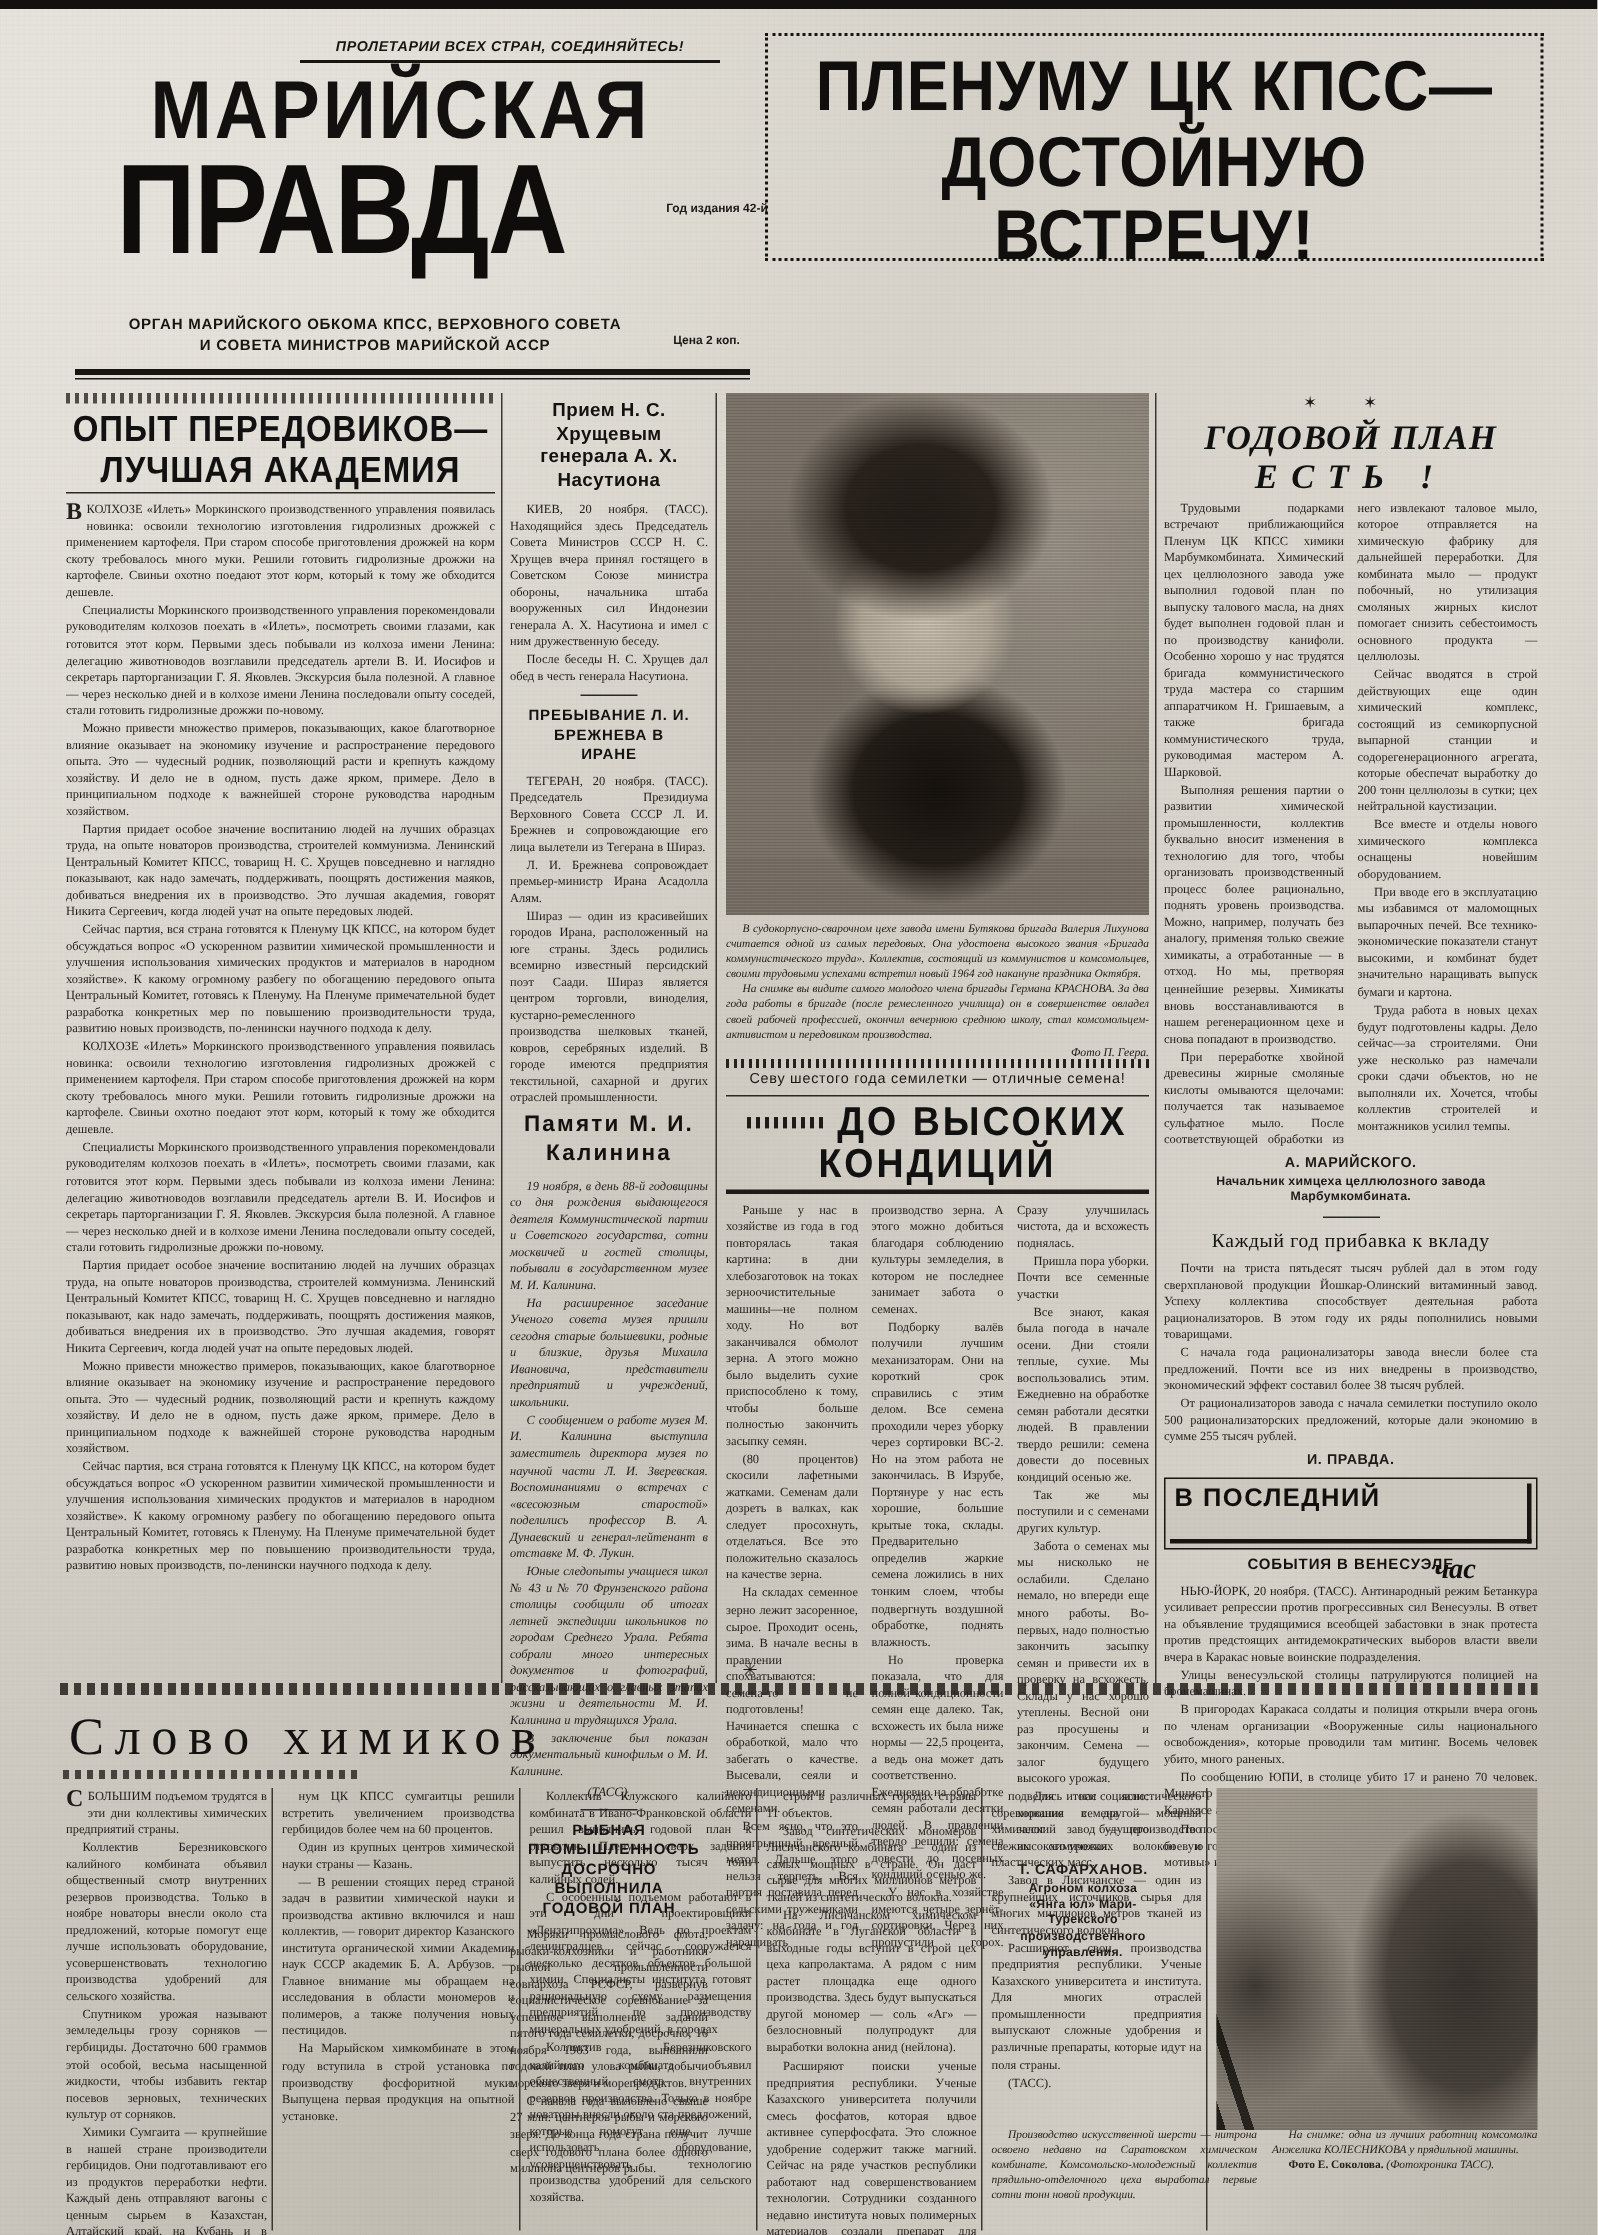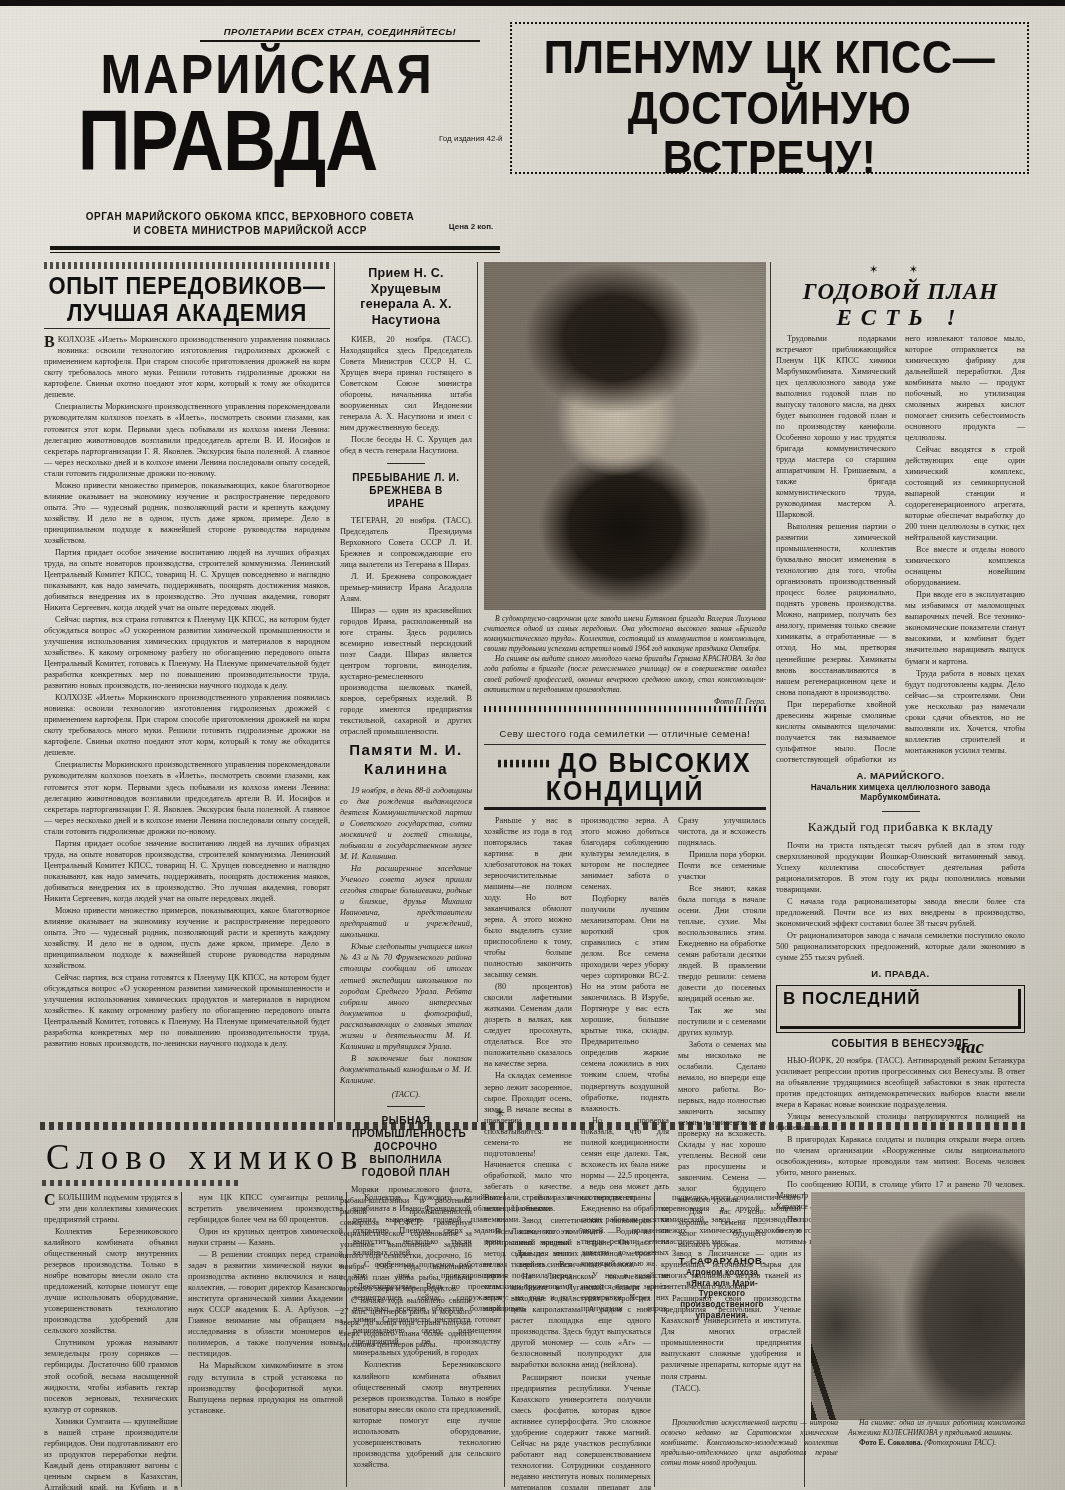--- a/index.html
+++ b/index.html
@@ -47,22 +47,22 @@
     transform:scaleY(1.12);transform-origin:top center;
   }
   .title2{
     position:absolute;left:5px;top:92px;width:365px;
     font-family:"Liberation Sans", sans-serif;
     font-weight:700;font-size:72px;letter-spacing:-1px;line-height:.82;
     color:#0e0d0c;text-align:center;
     transform:scaleY(1.18) scaleX(1.02);transform-origin:top center;
   }
   .yeartext{
-    position:absolute;left:399px;top:120px;width:100px;text-align:left;
-    font-family:"Liberation Sans", sans-serif;font-size:8px;font-weight:400;color:#1b1917;
+    position:absolute;left:388px;top:120px;width:100px;text-align:center;
+    font-family:"Liberation Sans", sans-serif;font-size:8px;font-weight:700;color:#1b1917;
   }
   .datebox{
     position:absolute;left:385px;top:134px;width:92px;
     border:1.6px solid #17150f;padding:3px 0 4px;text-align:center;
     font-family:"Liberation Sans", sans-serif;color:#17150f;
   }
   .datebox .issue{font-size:8.6px;font-weight:700;letter-spacing:.2px;}
   .datebox .dow{font-size:8.6px;font-weight:700;margin-top:1px;}
   .datebox .day{font-size:26px;font-weight:700;line-height:1.05;margin:1px 0 0;}
   .datebox .mon{font-size:8.6px;font-weight:700;}
@@ -217,21 +217,21 @@
     margin:4px 0 2px;font-style:italic;font-size:7.6px;line-height:1.33;
     text-align:justify;color:#232019;
   }
   .cap .ind{text-indent:11px;display:block;}
   .cap b{font-style:normal;font-weight:700;}
   .cap-right{text-align:right;font-style:italic;font-size:7.8px;margin-top:2px;}
 
   
   .kicker{
     text-align:center;font-family:"Liberation Sans", sans-serif;
-    font-size:9.6px;letter-spacing:.5px;color:#1a1815;margin:16px 0 3px;
+    font-size:9.6px;letter-spacing:.5px;color:#1a1815;margin:2px 0 3px;
   }
   h2.dovysokih{
     margin:3px 0 4px;text-align:center;
     font-family:"Liberation Sans", sans-serif;font-weight:700;
     font-size:25px;letter-spacing:2px;line-height:1.05;color:#111;
     transform:scaleY(1.08);transform-origin:center;
   }
   .dash-left{
     display:inline-block;width:54px;height:7px;vertical-align:4px;margin-right:6px;
     background:repeating-linear-gradient(90deg,#1d1a17 0 3px, transparent 3px 6px);
@@ -344,20 +344,21 @@
         <p class="bt">КИЕВ, 20 ноября. (ТАСС). Находящийся здесь Председатель Совета Министров СССР Н. С. Хрущев вчера принял гостящего в Советском Союзе министра обороны, начальника штаба вооруженных сил Индонезии генерала А. Х. Насутиона и имел с ним дружественную беседу.</p>
         <p class="bt">После беседы Н. С. Хрущев дал обед в честь генерала Насутиона.</p>
         <div class="hr-short"></div>
         <h3 class="hl-small">ПРЕБЫВАНИЕ Л. И. БРЕЖНЕВА В ИРАНЕ</h3>
         <p class="bt">ТЕГЕРАН, 20 ноября. (ТАСС). Председатель Президиума Верховного Совета СССР Л. И. Брежнев и сопровождающие его лица вылетели из Тегерана в Шираз.</p>
         <p class="bt">Л. И. Брежнева сопровождает премьер-министр Ирана Асадолла Алям.</p>
         <p class="bt">Шираз — один из красивейших городов Ирана, расположенный на юге страны. Здесь родились всемирно известный персидский поэт Саади. Шираз является центром торговли, виноделия, кустарно-ремесленного производства шелковых тканей, ковров, серебряных изделий. В городе имеются предприятия текстильной, сахарной и других отраслей промышленности.</p>
         <h3 class="hl-kalinin">Памяти М. И. Калинина</h3>
         <p class="bt ital">19 ноября, в день 88-й годовщины со дня рождения выдающегося деятеля Коммунистической партии и Советского государства, сотни москвичей и гостей столицы, побывали в государственном музее М. И. Калинина.</p>
         <p class="bt ital">На расширенное заседание Ученого совета музея пришли сегодня старые большевики, родные и близкие, друзья Михаила Ивановича, представители предприятий и учреждений, школьники.</p>
+        <p class="bt ital">С сообщением о работе музея М. И. Калинина выступила заместитель директора музея по научной части Л. И. Зверевская. Воспоминаниями о встречах с «всесоюзным старостой» поделились профессор В. А. Дунаевский и генерал-лейтенант в отставке М. Ф. Лукин.</p>
         <p class="bt ital">Юные следопыты учащиеся школ № 43 и № 70 Фрунзенского района столицы сообщили об итогах летней экспедиции школьников по городам Среднего Урала. Ребята собрали много интересных документов и фотографий, рассказывающих о главных этапах жизни и деятельности М. И. Калинина и трудящихся Урала.</p>
         <p class="bt ital">В заключение был показан документальный кинофильм о М. И. Калинине.</p>
         <p class="tass">(ТАСС).</p>
         <div class="hr-short"></div>
         <h3 class="hl-small">РЫБНАЯ ПРОМЫШЛЕННОСТЬ ДОСРОЧНО ВЫПОЛНИЛА ГОДОВОЙ ПЛАН</h3>
         <p class="bt">Моряки промыслового флота, рыбаки-колхозники и работники рыбной промышленности совнархоза РСФСР, развернув социалистическое соревнование за успешное выполнение заданий пятого года семилетки, досрочно, 16 ноября 1963 года, выполнили годовой план улова рыбы, добычи морского зверя и морепродуктов.</p>
         <p class="bt">С начала года выловлено свыше 27 млн. центнеров рыбы и морского зверя. До конца года страна получит сверх годового плана более одного миллиона центнеров рыбы.</p>
       </div>
 
       <div class="col c3">

